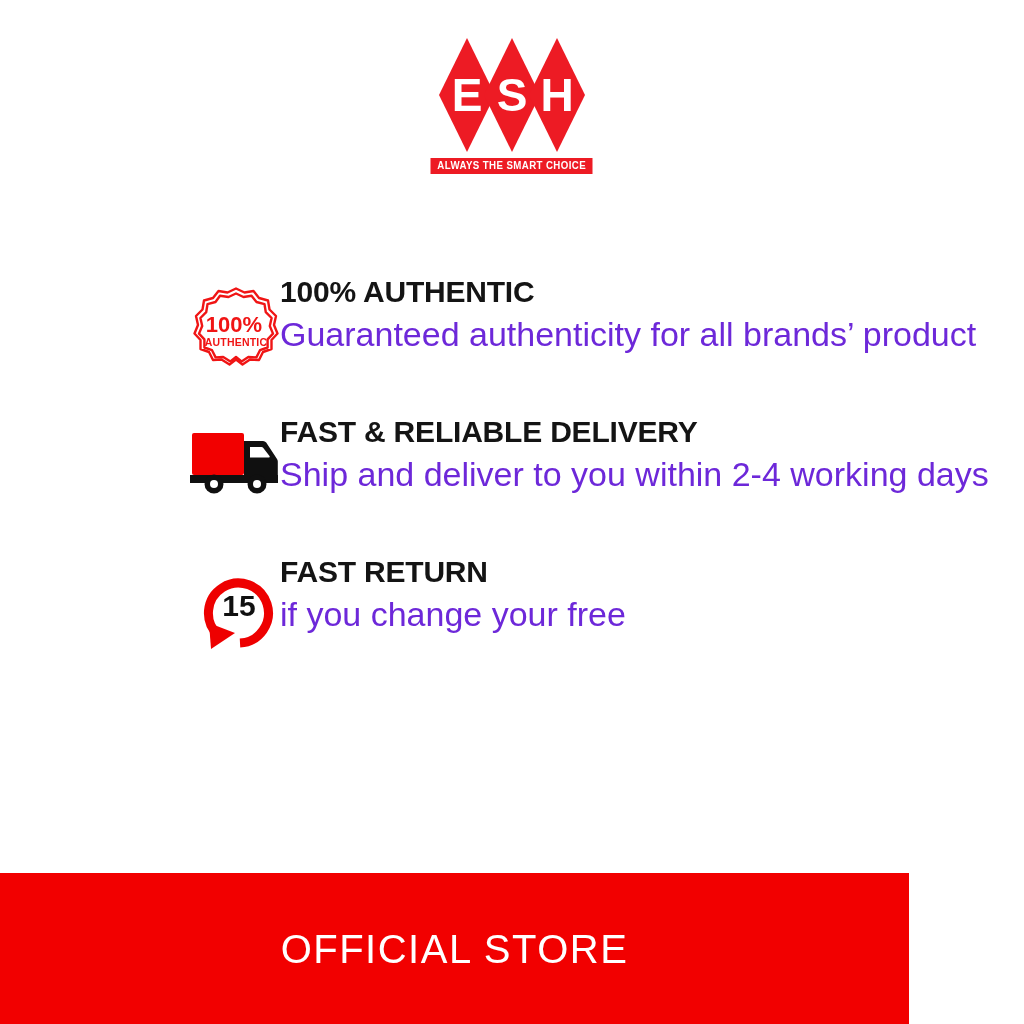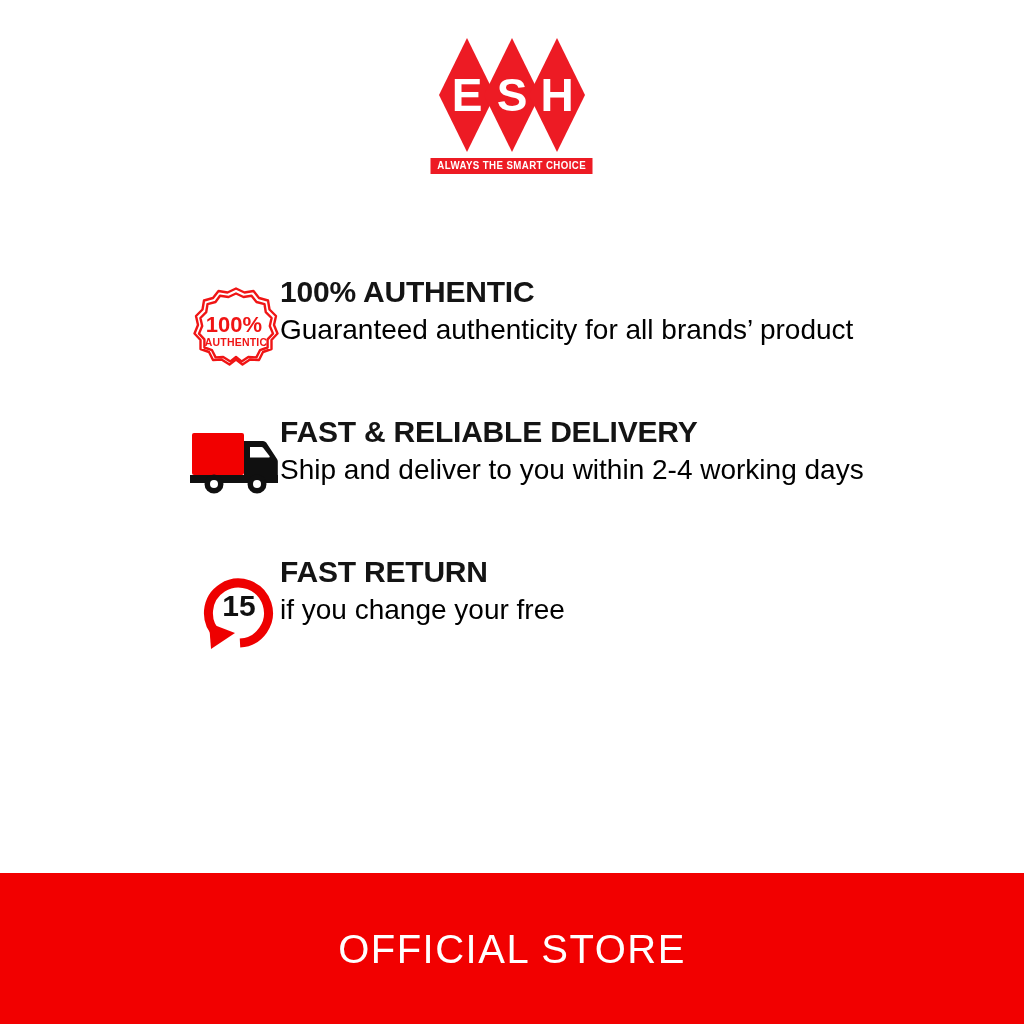--- a/index.html
+++ b/index.html
@@ -107,37 +107,37 @@
     font-size: 30px;
     color: #141414;
     letter-spacing: -0.2px;
     line-height: 1.12;
     margin: 0 11px 3px 0;
     white-space: nowrap;
   }
   .feature-desc {
     font-family: "Liberation Sans", sans-serif;
     font-weight: normal;
-    font-size: 28px;
-    color: #000000;
+    font-size: 34px;
+    color: #6d28d9;
     line-height: 1.32;
     margin: 0;
   }
 
   
   .icon-auth { margin-top: 10px; }
   .icon-truck { margin-top: 14px; }
   .icon-return { margin-top: 8px; }
 
   
   #official-store-banner {
     position: absolute;
     left: 0;
     top: 873px;
-    width: 1024px;
+    width: 909px;
     height: 151px;
     background: #f20000;
     display: flex;
     align-items: center;
     justify-content: center;
   }
   #official-store-label {
     color: #ffffff;
     font-family: "Liberation Sans", sans-serif;
     font-weight: normal;

